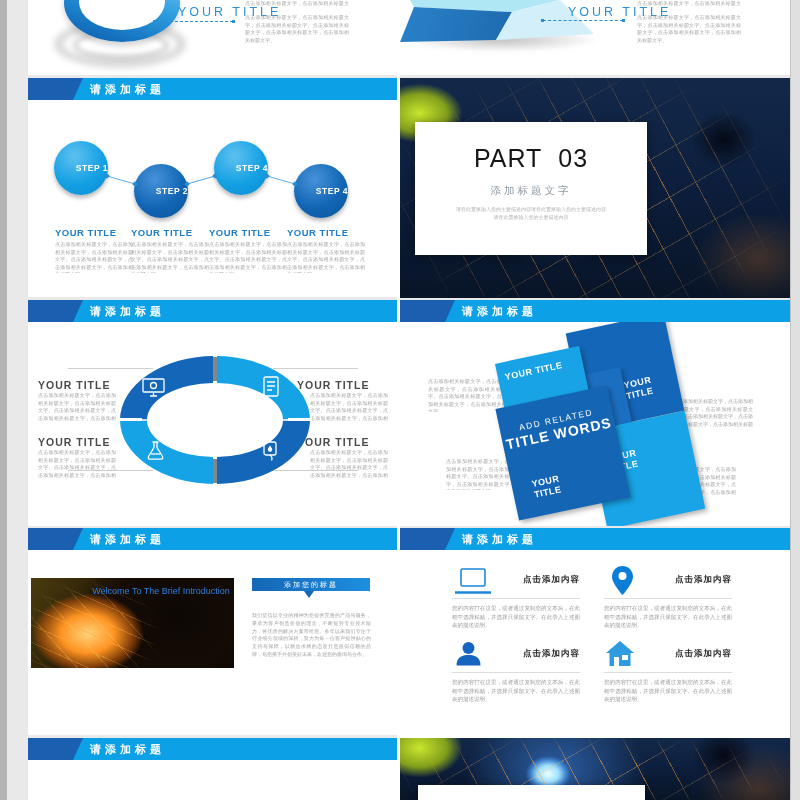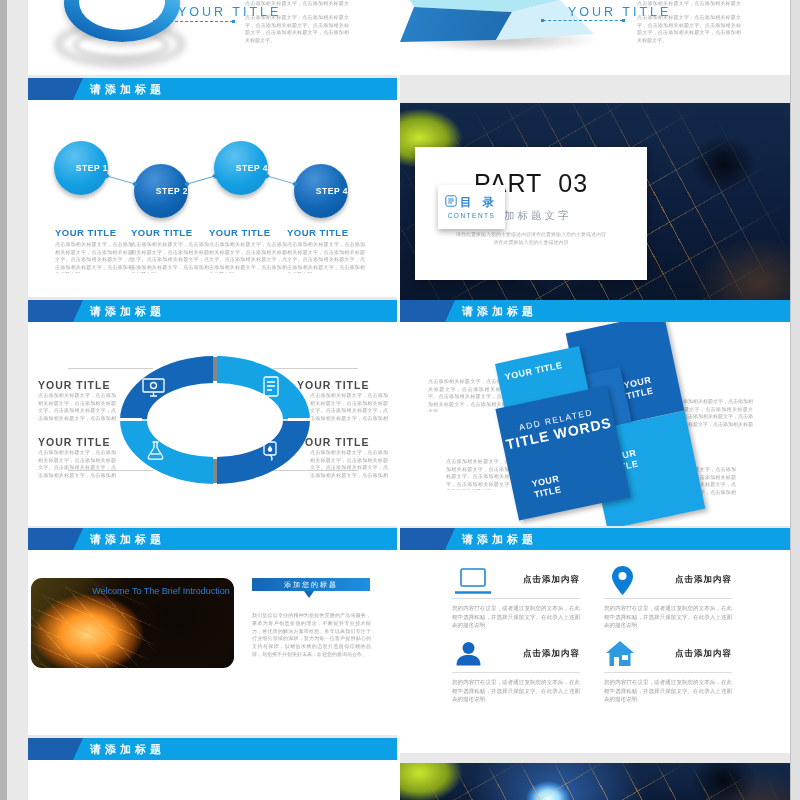--- a/index.html
+++ b/index.html
@@ -38,21 +38,21 @@
   .slit {position:absolute;width:24px;height:3px;background:#fff;z-index:2;}
   .hicon {position:absolute;z-index:4;}
   .sqr {position:absolute;box-shadow:2px 3px 5px rgba(0,0,0,.3);}
   .sqr .lbl {position:absolute;color:#fff;font-weight:bold;font-size:9px;letter-spacing:.5px;line-height:1.2;white-space:nowrap;}
   .photo {position:absolute;overflow:hidden;background:
     radial-gradient(45px 40px at 83% 28%,rgba(4,8,18,.95),transparent 72%),
     radial-gradient(30px 24px at 38% 58%,#eaffff 0%,#9fe0ff 35%,rgba(80,170,255,.5) 60%,transparent 75%),
     radial-gradient(130px 95px at 40% 55%,rgba(70,150,255,.55),transparent 70%),
     radial-gradient(55px 38px at 5% 16%,#c8e62e 0%,rgba(150,180,20,.85) 50%,transparent 78%),
     radial-gradient(90px 65px at 92% 82%,rgba(255,140,30,.22),transparent 70%),
-    linear-gradient(180deg,#13294a 0%,#0d1f3e 45%,#081427 100%); margin-top: 25px;}
+    linear-gradient(180deg,#13294a 0%,#0d1f3e 45%,#081427 100%);}
   .photo::before {content:"";position:absolute;inset:0;background:
     repeating-linear-gradient(62deg,transparent 0 15px,rgba(255,165,60,.5) 15px 16px,transparent 16px 30px),
     repeating-linear-gradient(-30deg,transparent 0 21px,rgba(255,190,90,.32) 21px 22px,transparent 22px 42px);
     -webkit-mask-image:radial-gradient(ellipse 60% 70% at 48% 55%,#000 30%,transparent 88%);
     mask-image:radial-gradient(ellipse 60% 70% at 48% 55%,#000 30%,transparent 88%);}
   .photo2 {position:absolute;overflow:hidden;background:
     radial-gradient(70px 50px at 28% 62%,#ffd27a 0%,#ff9422 38%,rgba(200,90,10,.5) 68%,transparent 80%),
     radial-gradient(110px 95px at 72% 42%,#0d0804 0%,#140b05 55%,transparent 92%),
     linear-gradient(120deg,#4a3c0e 0%,#2c2008 30%,#140d04 62%,#0a0603 100%);}
   .photo2::before {content:"";position:absolute;inset:0;background:
@@ -135,32 +135,20 @@
   </div>
 
   <div class="photo slide" style="left:400px;top:78px;width:390px;height:220px;background-color:#0d1f3e;">
     <div class="card" style="left:15px;top:44px;width:232px;height:133px;">
       <div style="position:absolute;left:0;right:0;top:22px;text-align:center;font-size:25px;color:#151515;letter-spacing:1px;">
         <span>PART</span><span style="margin-left:16px;">03</span>
       </div>
       <div style="position:absolute;left:0;right:0;top:62px;text-align:center;font-size:10.5px;color:#8f9aa6;letter-spacing:3px;">添加标题文字</div>
       <div class="tt" style="left:18px;right:18px;top:84px;height:8px;text-align:center;color:#b2b2b2;">请在此置换输入您的主要描述内容请在此置换输入您的主要描述内容</div>
       <div class="tt" style="left:18px;right:18px;top:92px;height:8px;text-align:center;color:#b2b2b2;">请在此置换输入您的主要描述内容</div>
-      <div class="card" style="left:23px;top:38px;width:67px;height:44px;box-shadow:0 3px 6px rgba(0,0,0,.3);">
-        <div style="position:absolute;left:0;right:0;top:8px;display:flex;justify-content:center;align-items:center;gap:3px;">
-          <span class="hicon" style="position:static;">
-            <svg width="12" height="12" viewBox="0 0 12 12" fill="none" stroke="#2e86d0" stroke-width="1">
-                <rect x="0.8" y="0.8" width="10.4" height="10.4" rx="2"></rect>
-                <path d="M3.2 4 h5.6 M3.2 6 h5.6 M3.2 8 h4"></path>
-              </svg>
-          </span>
-          <span style="color:#2e86d0;font-size:11.5px;letter-spacing:4px;font-weight:bold;">目 录</span>
-        </div>
-        <div style="position:absolute;left:0;right:0;top:27px;text-align:center;color:#2e86d0;font-size:6.5px;letter-spacing:1.5px;">CONTENTS</div>
-      </div>
     </div>
   </div>
 
   <div class="shead" style="left:28px;top:300px;width:369px;">
     <div class="tab"></div>
     <div class="ht">请添加标题</div>
   </div>
   <div class="slide" style="left:28px;top:322px;width:369px;height:204px;">
     <div class="thin" style="left:40px;top:46px;width:85px;"></div>
     <div class="thin" style="left:245px;top:46px;width:85px;"></div>
@@ -245,21 +233,21 @@
     <div class="tt" style="left:273px;top:76px;width:80px;height:36px;">点击添加相关标题文字，点击添加相关标题文字，点击添加相关标题文字。点击添加相关标题文字，点击添加相关标题文字，点击添加相关标题文字。</div>
     <div class="tt" style="left:46px;top:136px;width:74px;height:32px;">点击添加相关标题文字，点击添加相关标题文字，点击添加相关标题文字。点击添加相关标题文字，点击添加相关标题文字，点击添加相关标题文字。</div>
     <div class="tt" style="left:258px;top:144px;width:78px;height:36px;">点击添加相关标题文字，点击添加相关标题文字，点击添加相关标题文字。点击添加相关标题文字，点击添加相关标题文字，点击添加相关标题文字。</div>
   </div>
 
   <div class="shead" style="left:28px;top:528px;width:369px;">
     <div class="tab"></div>
     <div class="ht">请添加标题</div>
   </div>
   <div class="slide" style="left:28px;top:550px;width:369px;height:185px;">
-    <div class="photo2" style="left:3px;top:28px;width:203px;height:90px;border-radius:11px;">
+    <div class="photo2" style="left:3px;top:28px;width:203px;height:90px;">
       <div style="position:absolute;left:60px;top:8px;width:140px;text-align:center;color:#2f7fe0;font-size:9px;white-space:nowrap;">Welcome To The Brief Introduction</div>
     </div>
     <div class="banner" style="left:224px;top:28px;width:118px;height:13px;">
       <span>添加您的标题</span>
     </div>
     <div class="notch" style="left:276px;top:41px;"></div>
     <div class="tt" style="left:224px;top:62px;width:119px;height:58px;line-height:1.55;">我们坚信以专业的精神为您提供完善的产品与服务，秉承为客户创造价值的理念，不断提升专业技术能力，将优质的解决方案带给您。多年以来我们专注于行业细分领域的深耕，努力为每一位客户提供贴心的支持与保障，以精益求精的态度打造值得信赖的品牌，与您携手共创美好未来，欢迎您的垂询与合作。</div>
   </div>
 
   <div class="shead" style="left:400px;top:528px;width:390px;">

